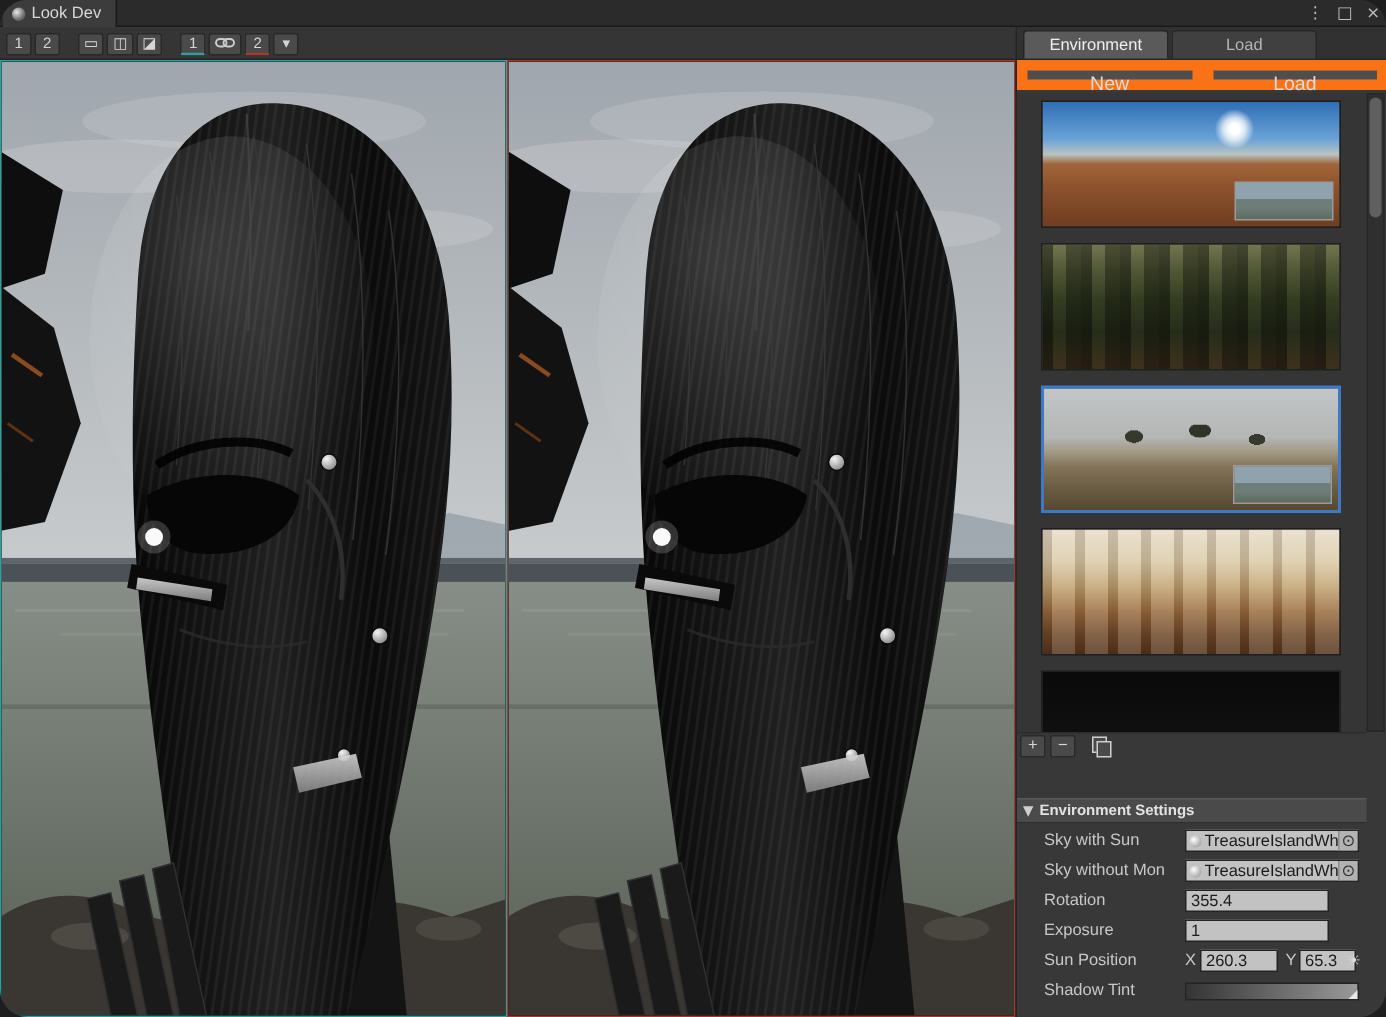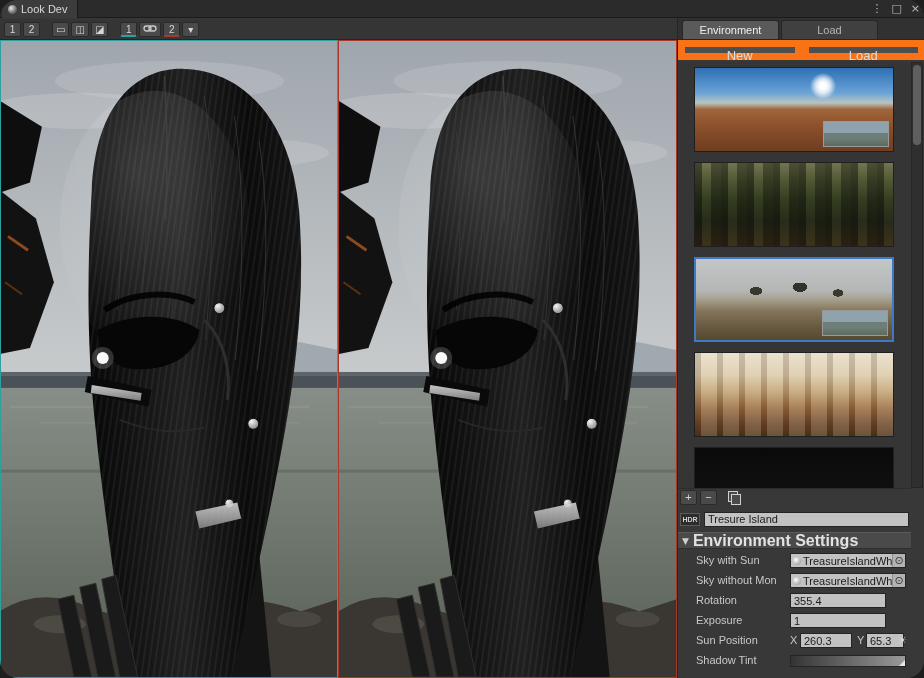--- a/index.html
+++ b/index.html
@@ -73,21 +73,21 @@
   .copy-ic:after{left:5px;top:4px;}
 
   .hdr-row{position:absolute;left:0;top:492px;width:233px;height:18px;display:flex;align-items:center;gap:4px;padding-left:2px;}
   .hdr-badge{width:20px;height:13px;background:#2c2c2c;border:1px solid #5a5a5a;color:#cfcfcf;font-size:7px;font-weight:bold;line-height:11px;text-align:center;}
   .field{background:#c2c2c2;border:1px solid #242424;color:#1b1b1b;font-size:11px;height:15px;line-height:13px;padding:0 3px;}
   input.field{outline:none;}
   .hdr-row input{flex:1;margin-right:2px;}
 
   .env-header{position:absolute;left:0;top:514px;width:233px;height:17px;background:#4a4a4a;border-top:1px solid #5a5a5a;border-bottom:1px solid #2e2e2e;display:flex;align-items:center;gap:4px;padding-left:4px;}
   .env-header .fold{color:#cfcfcf;font-size:9px;}
-  .env-header .txt{color:#e2e2e2;font-size:16px;font-weight:bold;}
+  .env-header .txt{color:#e2e2e2;font-size:10px;font-weight:bold;}
 
   .srow{position:absolute;left:0;width:233px;height:20px;}
   .srow .lab{position:absolute;left:18px;top:3px;font-size:11px;color:#c8c8c8;white-space:nowrap;}
   .srow .f-wide{position:absolute;left:112px;top:2px;width:96px;}
   .obj-field{position:absolute;left:112px;top:2px;width:116px;height:15px;background:#c2c2c2;border:1px solid #242424;display:flex;align-items:center;overflow:hidden;}
   .obj-field .mini{width:8px;height:8px;margin:0 2px;background:radial-gradient(circle at 35% 35%,#fdfdfd,#8a8a8a);border-radius:50%;flex:none;}
   .obj-field .val{font-size:11px;color:#1b1b1b;white-space:nowrap;overflow:hidden;flex:1;}
   .obj-field .picker{flex:none;width:13px;height:13px;font-size:11px;line-height:13px;text-align:center;color:#333;background:#b2b2b2;border-left:1px solid #8e8e8e;}
   .axis{position:absolute;top:3px;font-size:11px;color:#c8c8c8;}
   .sun-btn{position:absolute;right:1px;top:2px;width:15px;height:15px;color:#d8d8d8;font-size:11px;line-height:15px;text-align:center;}
@@ -280,24 +280,20 @@
     <div class="scrollbar">
       <div class="scroll-thumb"></div>
     </div>
 
     <div class="list-toolbar">
       <div class="lt-btn">+</div>
       <div class="lt-btn">−</div>
       <div class="copy-ic"></div>
     </div>
 
-    <div class="hdr-row">
-      <div class="hdr-badge">HDR</div>
-      <input class="field" value="Tresure Island" style="">
-    </div>
 
     <div class="env-header">
       <span class="fold icon">▼</span>
       <span class="txt">Environment Settings</span>
     </div>
 
     <div class="srow" style="top:533px">
       <span class="lab">Sky with Sun</span>
       <div class="obj-field">
         <span class="mini"></span>

